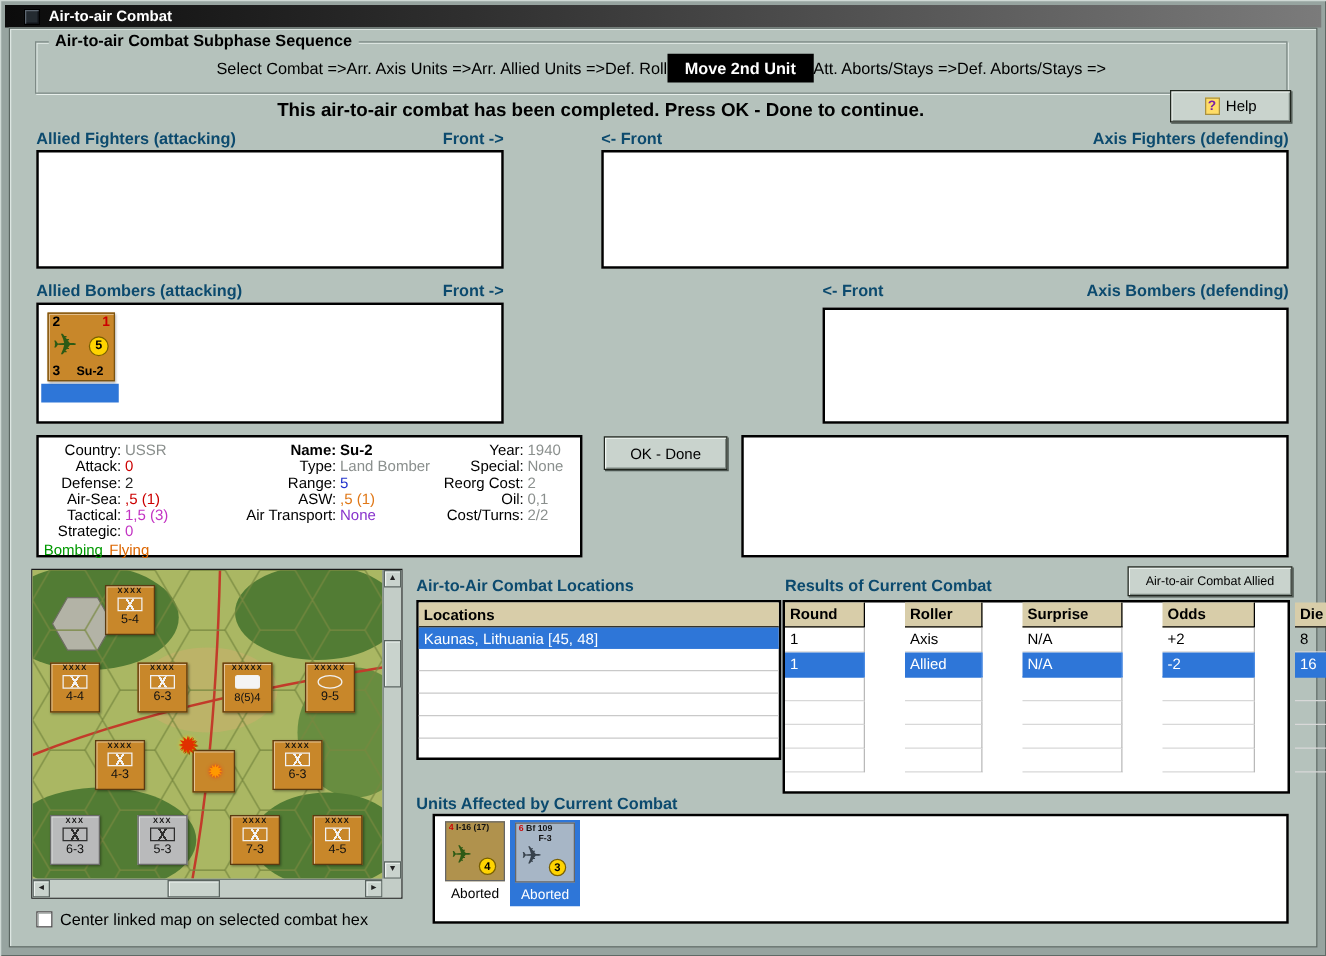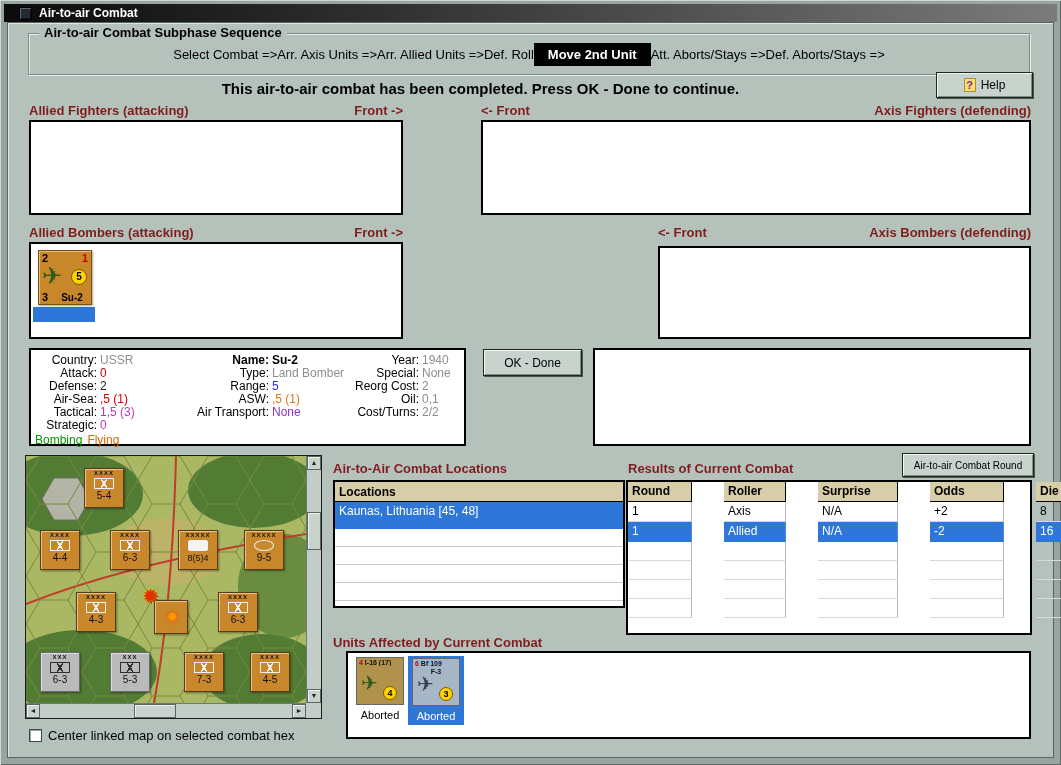--- a/index.html
+++ b/index.html
@@ -34,21 +34,21 @@
              font-weight:bold; font-size:15px; color:#000; }
 
   .btn { background:#c9d3cd; border:1px solid #20261f; color:#000; font-family:inherit;
          box-shadow: inset 1px 1px 0 #f2f7f4, inset -1px -1px 0 #7f8a84, 1px 1px 0 #4a544f;
          font-size:12px; cursor:default; }
   .help-btn { position:absolute; left:928px; top:49px; width:97px; height:26px;
               display:flex; align-items:center; justify-content:center; gap:5px; }
   .help-icon { display:inline-block; width:12px; height:14px; background:#ffdd66; border:1px solid #a89040;
                color:#7a1fa8; font-weight:bold; font-size:11px; line-height:13px; text-align:center; }
 
-  .sec-label { position:absolute; font-weight:bold; font-size:13px; white-space:nowrap; color:#7f1d1d; }
+  .sec-label { position:absolute; font-weight:bold; font-size:13px; white-space:nowrap; color:#0c4a6e; }
   .sec-label.right { text-align:right; }
 
   .panel { position:absolute; background:#fff; border:2px solid #000; }
 
   
   .sel-bar { position:absolute; left:2px; top:63px; width:62px; height:15px; background:#2e76d8; }
   .counter.su2 { position:absolute; left:7px; top:6px; width:54px; height:55px; background:#c8872a;
                  border:1px solid #7a5210; box-shadow: inset 1px 1px 0 rgba(255,255,255,.45), 1px 1px 2px rgba(0,0,0,.35); }
   .counter.su2 span { position:absolute; }
   .c-tl { left:3px; top:1px; font-size:11px; font-weight:bold; color:#000; }
@@ -111,21 +111,21 @@
             border:1px solid #5a6460; box-shadow: inset 1px 1px 0 #eef3f0; }
 
   .checkbox { position:absolute; left:21px; top:706px; width:13px; height:13px; background:#fff;
               border:1px solid #444; box-shadow: inset 1px 1px 0 #9aa39f; }
   .cb-label { position:absolute; left:40px; top:705px; font-size:13px; color:#000; white-space:nowrap; }
 
   
   .listbox { padding:0; }
   .list-header { height:20px; line-height:20px; background:#d8cda9; border-bottom:1px solid #000;
                  font-weight:bold; font-size:12px; padding-left:4px; color:#000; }
-  .list-row { height:27px; line-height:19px; font-size:12px; padding-left:4px; border-bottom:1px solid #c9c9c9; color:#000; }
+  .list-row { height:17px; line-height:19px; font-size:12px; padding-left:4px; border-bottom:1px solid #c9c9c9; color:#000; }
   .list-row.selected { background:#2e76d8; color:#fff; border-bottom-color:#2e76d8; }
   .list-row.empty { height:18px; }
 
   
   .rrow { display:grid; grid-template-columns:64px 62px 80px 74px 28px 1fr; height:20px;gap:32px; }
   .rrow.thin { height:19px; }
   .rcell { border-right:1px solid #b9b9b9; border-bottom:1px solid #d8d8d8; font-size:12px;
            line-height:18px; padding:0 4px; overflow:hidden; white-space:nowrap; color:#000; }
   .rhead .rcell { background:#d8cda9; border-right:1px solid #000; border-bottom:1px solid #000; font-weight:bold; }
   .rrow.selected .rcell { background:#2e76d8; color:#fff; border-right-color:#4a8ae2; border-bottom-color:#2e76d8; }
@@ -390,21 +390,21 @@
     <div class="panel listbox" style="left:325px; top:457px; width:292px; height:128px;">
       <div class="list-header">Locations</div>
       <div class="list-row selected">Kaunas, Lithuania [45, 48]</div>
       <div class="list-row empty"></div>
       <div class="list-row empty"></div>
       <div class="list-row empty"></div>
       <div class="list-row empty"></div>
     </div>
 
     <div class="sec-label" style="left:620px; top:438px;">Results of Current Combat</div>
-    <button class="btn chart-btn">Air-to-air Combat Round</button>
+    <button class="btn chart-btn">Air-to-air Combat Allied</button>
     <div class="panel" style="left:618px; top:457px; width:406px; height:155px;">
       <div class="rrow rhead">
         <span class="rcell">Round</span>
         <span class="rcell">Roller</span>
         <span class="rcell">Surprise</span>
         <span class="rcell">Odds</span>
         <span class="rcell">Die</span>
         <span class="rcell">Result</span>
       </div>
       <div class="rrow">

